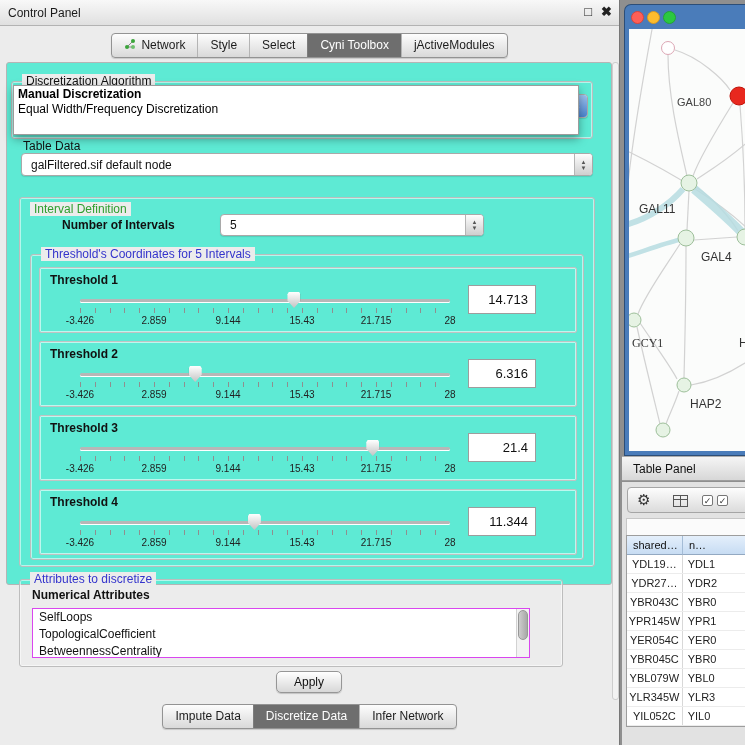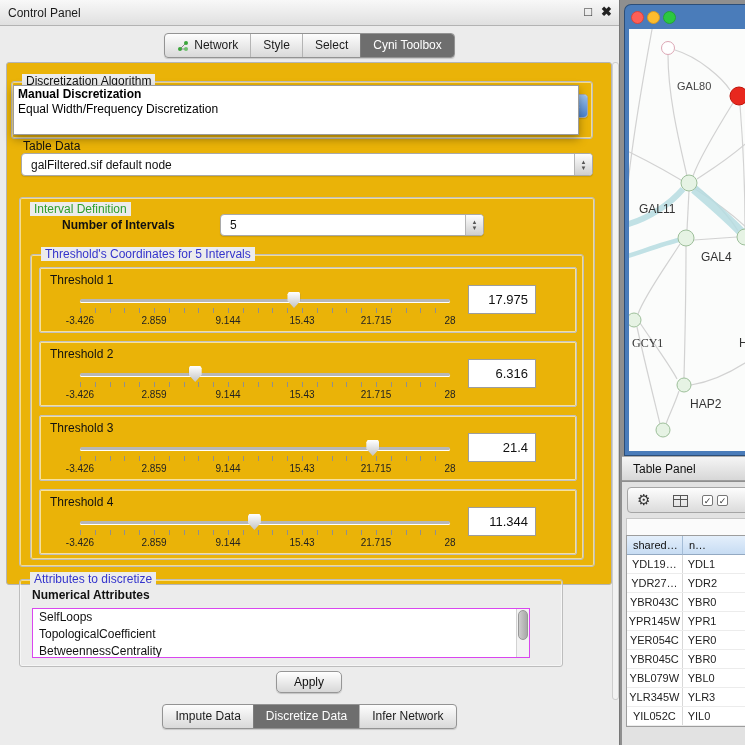--- a/index.html
+++ b/index.html
@@ -20,27 +20,27 @@
   .win-icons span { cursor:default; }
 
   
   .tabbar { position:absolute; left:0; right:0; display:flex; justify-content:center; }
   .tabbar.top { top:33px; }
   .tabbar.bottom { top:704px; }
   .tabgroup { display:inline-flex; border:1px solid #939393; border-radius:4px;
               overflow:hidden; background:linear-gradient(#fdfdfd,#d9d9d9);
               box-shadow:0 1px 1px rgba(0,0,0,.15); }
   .tab { padding:4px 12px 5px; font-size:12px; color:#1c1c1c; border-left:1px solid #b4b4b4;
-         display:flex; align-items:flex-end; gap:5px; white-space:nowrap; }
+         display:flex; align-items:flex-start; gap:5px; white-space:nowrap; }
   .tab:first-child { border-left:none; }
   .tab.sel { background:#6e6e6e; color:#fff; border-left-color:#7d7d7d; }
 
   
   .inner { position:absolute; left:6px; top:62px; width:606px; height:523px;
-           border:1px solid #b5b5b5; border-radius:3px; background:#eab308; }
+           border:1px solid #b5b5b5; border-radius:3px; background:#5eead4; }
   .vscroll { position:absolute; left:612px; top:62px; width:7px; height:638px;
              background:#f2f2f2; border:1px solid #cdcdcd; border-radius:3px; }
 
   
   .group { position:absolute; border:1px solid #bdbdbd; border-radius:3px;
            box-shadow:inset 0 0 0 1px rgba(255,255,255,.55); }
   .group-title { position:absolute; top:-8px; left:10px; background:#ececec;
                  padding:0 4px; font-size:12px; line-height:14px; white-space:nowrap; }
   .gt-green { color:#2e9e2e;margin-top:12px; }
   .gt-blue  { color:#3434cc; }
@@ -68,21 +68,21 @@
   .popup .opt { font-size:12px; color:#000; padding:1px 4px 0; height:15px; }
   .popup .opt.b { font-weight:bold; }
 
   .plain-label { position:absolute; font-size:12px; color:#111; white-space:nowrap; }
   .bold { font-weight:bold; }
 
   
   .thbox { position:absolute; left:8px; width:538px; height:66px;
            border:1px solid #c2c2c2; border-radius:2px;
            box-shadow:inset 0 0 0 1px rgba(255,255,255,.6); }
-  .th-label { position:absolute; left:10px; top:5px; font-size:12px; font-weight:normal; color:#111; }
+  .th-label { position:absolute; left:10px; top:5px; font-size:12px; font-weight:bold; color:#111; }
   .slider { position:absolute; left:40px; top:22px; width:370px; height:40px; }
   .track  { position:absolute; left:0; right:0; top:9px; height:3px; background:#b7b7b7;
             border-radius:2px; box-shadow:0 1px 0 #fff; }
   .thumb  { position:absolute; top:2px; width:13px; height:16px; margin-left:-6px;
             background:linear-gradient(#ffffff,#c3c3c3);
             clip-path:polygon(10% 0,90% 0,100% 14%,100% 55%,50% 100%,0 55%,0 14%);
             filter:drop-shadow(0 0 1px #777); }
   .ticks  { position:absolute; left:0; right:0; top:18px; height:5px;
             background:repeating-linear-gradient(90deg,#8f8f8f 0 1px,transparent 1px 14.8px); }
   .ticklabels { position:absolute; left:0; right:0; top:25px; height:11px;
@@ -181,20 +181,23 @@
       </div>
       <div class="tab">
         <span>Style</span>
       </div>
       <div class="tab">
         <span>Select</span>
       </div>
       <div class="tab sel">
         <span>Cyni Toolbox</span>
       </div>
+      <div class="tab">
+        <span>jActiveModules</span>
+      </div>
     </div>
   </div>
 
   <div class="inner">
 
     <div class="group" style="left:4px; top:18px; width:582px; height:58px;">
       <span class="group-title gt-plain">Discretization Algorithm</span>
       <div class="combo" style="left:10px; top:12px; right:4px; height:24px;">
         <span class="cap blue">
           <span class="ar">▲</span>
@@ -240,21 +243,21 @@
             <div class="ticks"></div>
             <div class="ticklabels">
               <span style="left:0%">-3.426</span>
               <span style="left:20%">2.859</span>
               <span style="left:40%">9.144</span>
               <span style="left:60%">15.43</span>
               <span style="left:80%">21.715</span>
               <span style="left:100%">28</span>
             </div>
           </div>
-          <div class="valbox">17.975</div>
+          <div class="valbox">14.713</div>
         </div>
 
         <div class="thbox" style="top:86px;">
           <span class="th-label">Threshold 2</span>
           <div class="slider">
             <div class="track"></div>
             <div class="thumb" style="left:31.0%;"></div>
             <div class="ticks"></div>
             <div class="ticklabels">
               <span style="left:0%">-3.426</span>
@@ -374,21 +377,21 @@
 
       <circle cx="39" cy="19" r="6.5" fill="#ffffff" stroke="#dca6b4"></circle>
       <circle cx="60" cy="154" r="8" fill="#e6f3e4" stroke="#9dbf9a"></circle>
       <circle cx="57" cy="209" r="8" fill="#e6f3e4" stroke="#9dbf9a"></circle>
       <circle cx="116" cy="208" r="8" fill="#e6f3e4" stroke="#9dbf9a"></circle>
       <circle cx="5" cy="291" r="7" fill="#e6f3e4" stroke="#9dbf9a"></circle>
       <circle cx="55" cy="356" r="7" fill="#e6f3e4" stroke="#9dbf9a"></circle>
       <circle cx="34" cy="401" r="7" fill="#e6f3e4" stroke="#9dbf9a"></circle>
       <circle cx="110" cy="67" r="9" fill="#e8281e" stroke="#c01208"></circle>
     </svg>
-    <div class="nlabel sm" style="left:48px; top:51px;">GAL80</div>
+    <div class="nlabel sm" style="left:48px; top:67px;">GAL80</div>
     <div class="nlabel" style="left:10px; top:173px;">GAL11</div>
     <div class="nlabel" style="left:72px; top:221px;">GAL4</div>
     <div class="nlabel" style="left:3px;  top:307px;font-family:Liberation Serif, serif;">GCY1</div>
     <div class="nlabel" style="left:61px; top:368px;">HAP2</div>
     <div class="nlabel" style="left:110px;top:307px;">H</div>
   </div>
 </div>
 
 <div class="tp-header">
   <span class="t">Table Panel</span>

